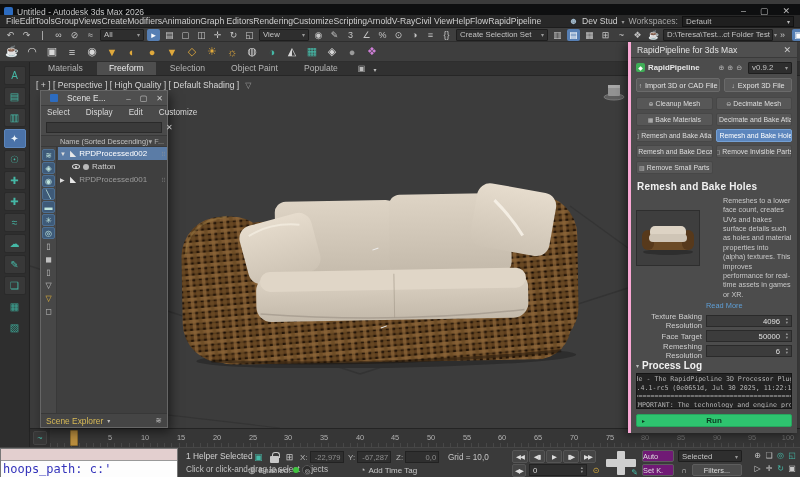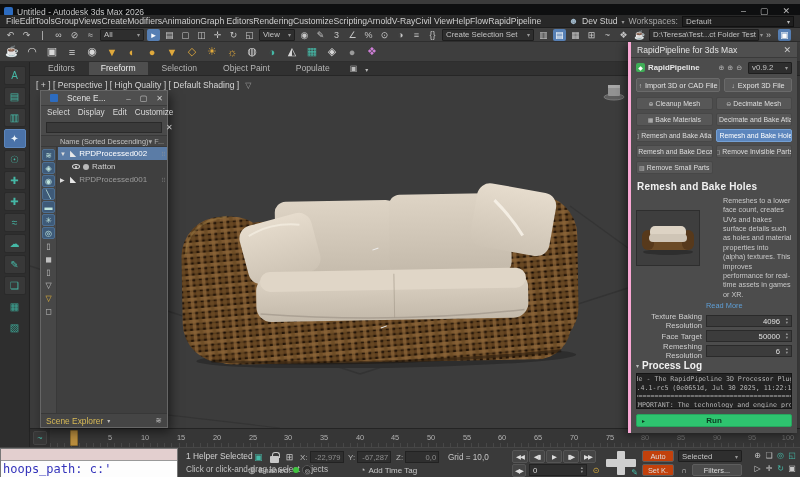--- a/index.html
+++ b/index.html
@@ -159,22 +159,22 @@
         display:flex;align-items:center;justify-content:center;font-size:6.4px;color:#ddd;letter-spacing:-1px}
   .framef{position:absolute;width:58px;height:12px;background:#2f2f2f;border:1px solid #222;display:flex;align-items:center}
   .framef .v{flex:1;font-size:7.8px;color:#ddd;padding-left:3px}
   .framef .spin{width:8px;display:flex;flex-direction:column;line-height:4px;align-items:center}
   .framef .spin i{font-style:normal;font-size:4.5px;color:#999}
   .keyic{position:absolute;width:12px;height:12px;display:flex;align-items:center;justify-content:center;color:#e0b23c;font-size:8px}
   #bigplus{position:absolute;width:30px;height:24px}
   #bigplus::before{content:"";position:absolute;left:11px;top:0;width:8px;height:24px;background:#cfcfcf;border-radius:1px}
   #bigplus::after{content:"";position:absolute;left:0;top:8px;width:30px;height:8px;background:#cfcfcf;border-radius:1px}
   #bigplus .pen{position:absolute;right:-2px;bottom:-2px;color:#45b8a6;font-size:8px;z-index:1}
-  .kbtn{position:absolute;width:32px;height:12px;background:#c2410c;border:1px solid #5d5d5d;border-radius:2px;
-        display:flex;align-items:center;justify-content:center;font-size:7.4px;color:#ddd}
+  .kbtn{position:absolute;width:32px;height:12px;background:#701a75;border:1px solid #5d5d5d;border-radius:2px;
+        display:flex;align-items:center;font-size:7.4px;color:#ddd}
   .ksel{position:absolute;width:64px;height:12px}
   .fbtn{position:absolute;width:50px;height:12px;background:#4c4c4c;border:1px solid #5d5d5d;border-radius:2px;
         display:flex;align-items:center;justify-content:center;font-size:7.4px;color:#ddd}
   .tanic{position:absolute;width:12px;height:12px;display:flex;align-items:center;justify-content:center;color:#c9c9c9;font-size:8px}
   #nav{position:absolute;right:2px;top:2px;width:46px;height:26px;display:grid;grid-template-columns:repeat(4,1fr);grid-auto-rows:13px}
   #nav .ic{width:11px;height:11px;font-size:8px;color:#c9c9c9}
   #nav .ic.t{color:#45b8a6}
 </style>
 </head>
 <body>
@@ -220,21 +220,21 @@
     </span>
     <span style="display:flex;gap:3px">
         <span class="ic act">▸</span>
         <span class="ic">▤</span>
         <span class="ic">▢</span>
         <span class="ic">◫</span>
         <span class="ic">✛</span>
         <span class="ic">↻</span>
         <span class="ic">◱</span>
       </span>
-    <span class="sel" style="width:36px">
+    <span class="sel" style="width:50px">
       <span>View</span>
         <span class="car">▾</span>
     </span>
     <span style="display:flex;gap:3px">
         <span class="ic">◉</span>
         <span class="ic">✎</span>
         <span class="ic">3</span>
         <span class="ic">∠</span>
         <span class="ic">%</span>
         <span class="ic">⊙</span>
@@ -284,21 +284,21 @@
         <span class="ic w">◭</span>
         <span class="ic t">▦</span>
         <span class="ic w">◈</span>
         <span class="ic g">●</span>
         <span class="ic m">❖</span>
       </span>
   </div>
 
   <div id="ribbon" class="abs">
     <span style="display:flex;gap:2px">
-        <span class="rtab">Editors</span>
+        <span class="rtab">Materials</span>
         <span class="rtab active">Freeform</span>
         <span class="rtab">Selection</span>
         <span class="rtab">Object Paint</span>
         <span class="rtab">Populate</span>
       </span>
     <span class="ric">▣</span>
     <span class="ric" style="font-size:6px">▾</span>
   </div>
 
   <div id="leftbar" class="abs">
@@ -394,21 +394,21 @@
 
   <div id="sx" class="abs">
     <div class="ttl">
       <span class="doc"></span>
       <span class="t">Scene E...</span>
       <span>–</span>
       <span>▢</span>
       <span>✕</span>
     </div>
     <div class="menus">
-      <span style="display:flex;gap:8px">
+      <span style="display:flex;gap:16px">
           <span>Select</span>
           <span>Display</span>
           <span>Edit</span>
           <span>Customize</span>
         </span>
     </div>
     <div class="search">
       <input style="">
       <span class="x">✕</span>
     </div>

